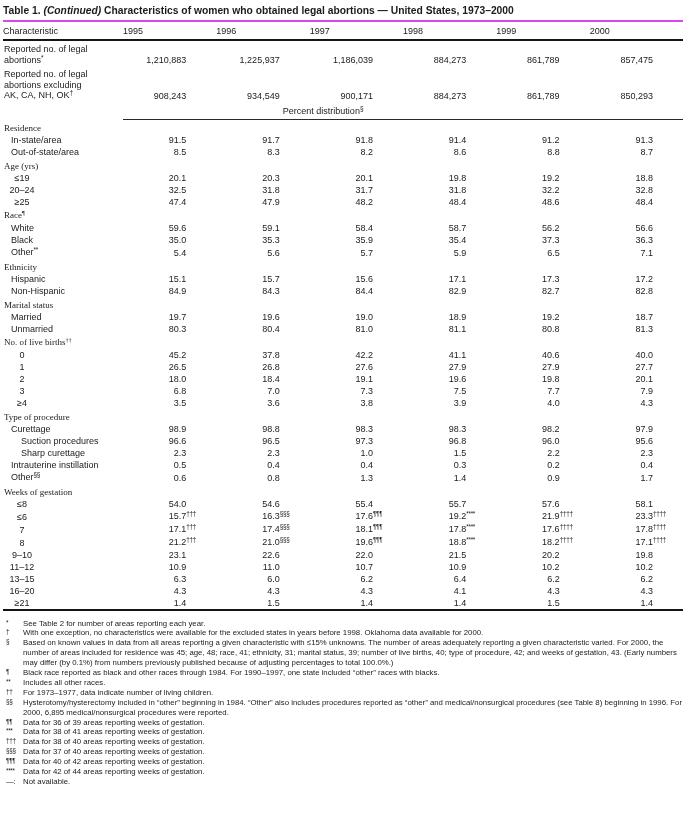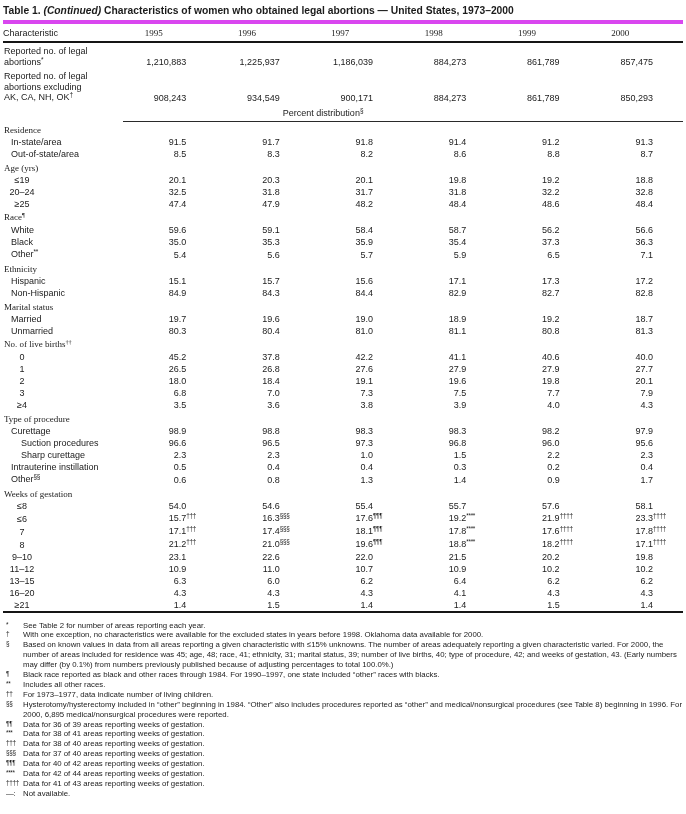--- a/index.html
+++ b/index.html
@@ -7,22 +7,22 @@
     width:686px;height:814px;box-sizing:border-box;
     padding:4px 3px 0 3px;background:#fff;color:#1b1b1b;
     font-family:"Liberation Sans","DejaVu Sans",sans-serif;
     overflow:hidden;
   }
   .title{font-size:10.3px;font-weight:bold;line-height:13px;margin:0 0 3px 0;}
   .title .cont{font-style:italic;}
   table{border-collapse:collapse;table-layout:fixed;width:680px;}
   col.c0{width:120px;}
   th,td{font-size:9px;font-weight:normal;text-align:left;padding:0;line-height:12px;height:12px;vertical-align:bottom;color:#1b1b1b;}
-  thead th{border-top:4px solid #d946ef;border-bottom:2.5px solid #151515;height:15px;padding-bottom:2px;}
-  th.year-h{text-align:center;padding-right:32px;font-family:Liberation Serif, serif;}
+  thead th{border-top:2px solid #d946ef;border-bottom:2.5px solid #151515;height:15px;padding-bottom:2px;}
+  th.year-h{text-align:left;padding-right:32px;}
   td.num{text-align:right;padding-right:30px;white-space:nowrap;}
   .hang{display:inline-block;width:0;white-space:nowrap;overflow:visible;}
   .supmark{font-size:6.4px;position:relative;top:-3px;letter-spacing:-0.3px;white-space:nowrap;}
   tr.count td{padding-top:3px;}
   .lline{line-height:10.5px;}
   tr.span-row td{height:16px;padding-bottom:1px;}
   td.spanner{border-bottom:1.2px solid #2a2a2a;text-align:center;padding-right:160px;}
   tr.secrow td{height:13px;padding-top:1px;font-family:Liberation Serif, serif;}
   td.sec{padding-left:1px;}
   td.lbl{white-space:nowrap;}
@@ -409,16 +409,15 @@
       <div class="fn"><span class="fm">¶</span><span class="ft">Black race reported as black and other races through 1984. For 1990–1997, one state included “other” races with blacks.</span></div>
       <div class="fn"><span class="fm">**</span><span class="ft">Includes all other races.</span></div>
       <div class="fn"><span class="fm">††</span><span class="ft">For 1973–1977, data indicate number of living children.</span></div>
       <div class="fn"><span class="fm">§§</span><span class="ft">Hysterotomy/hysterectomy included in “other” beginning in 1984. “Other” also includes procedures reported as “other” and medical/nonsurgical procedures (see Table 8) beginning in 1996. For 2000, 6,895 medical/nonsurgical procedures were reported.</span></div>
       <div class="fn"><span class="fm">¶¶</span><span class="ft">Data for 36 of 39 areas reporting weeks of gestation.</span></div>
       <div class="fn"><span class="fm">***</span><span class="ft">Data for 38 of 41 areas reporting weeks of gestation.</span></div>
       <div class="fn"><span class="fm">†††</span><span class="ft">Data for 38 of 40 areas reporting weeks of gestation.</span></div>
       <div class="fn"><span class="fm">§§§</span><span class="ft">Data for 37 of 40 areas reporting weeks of gestation.</span></div>
       <div class="fn"><span class="fm">¶¶¶</span><span class="ft">Data for 40 of 42 areas reporting weeks of gestation.</span></div>
       <div class="fn"><span class="fm">****</span><span class="ft">Data for 42 of 44 areas reporting weeks of gestation.</span></div>
-      <div class="fn"><span class="fm">††††</span><span class="ft">Data for 41 of 43 areas reporting weeks of gestation.</span></div>
       <div class="fn"><span class="fm fmdash">—:</span><span class="ft">Not available.</span></div>
     </div>
 </div>
 
 </body></html>

